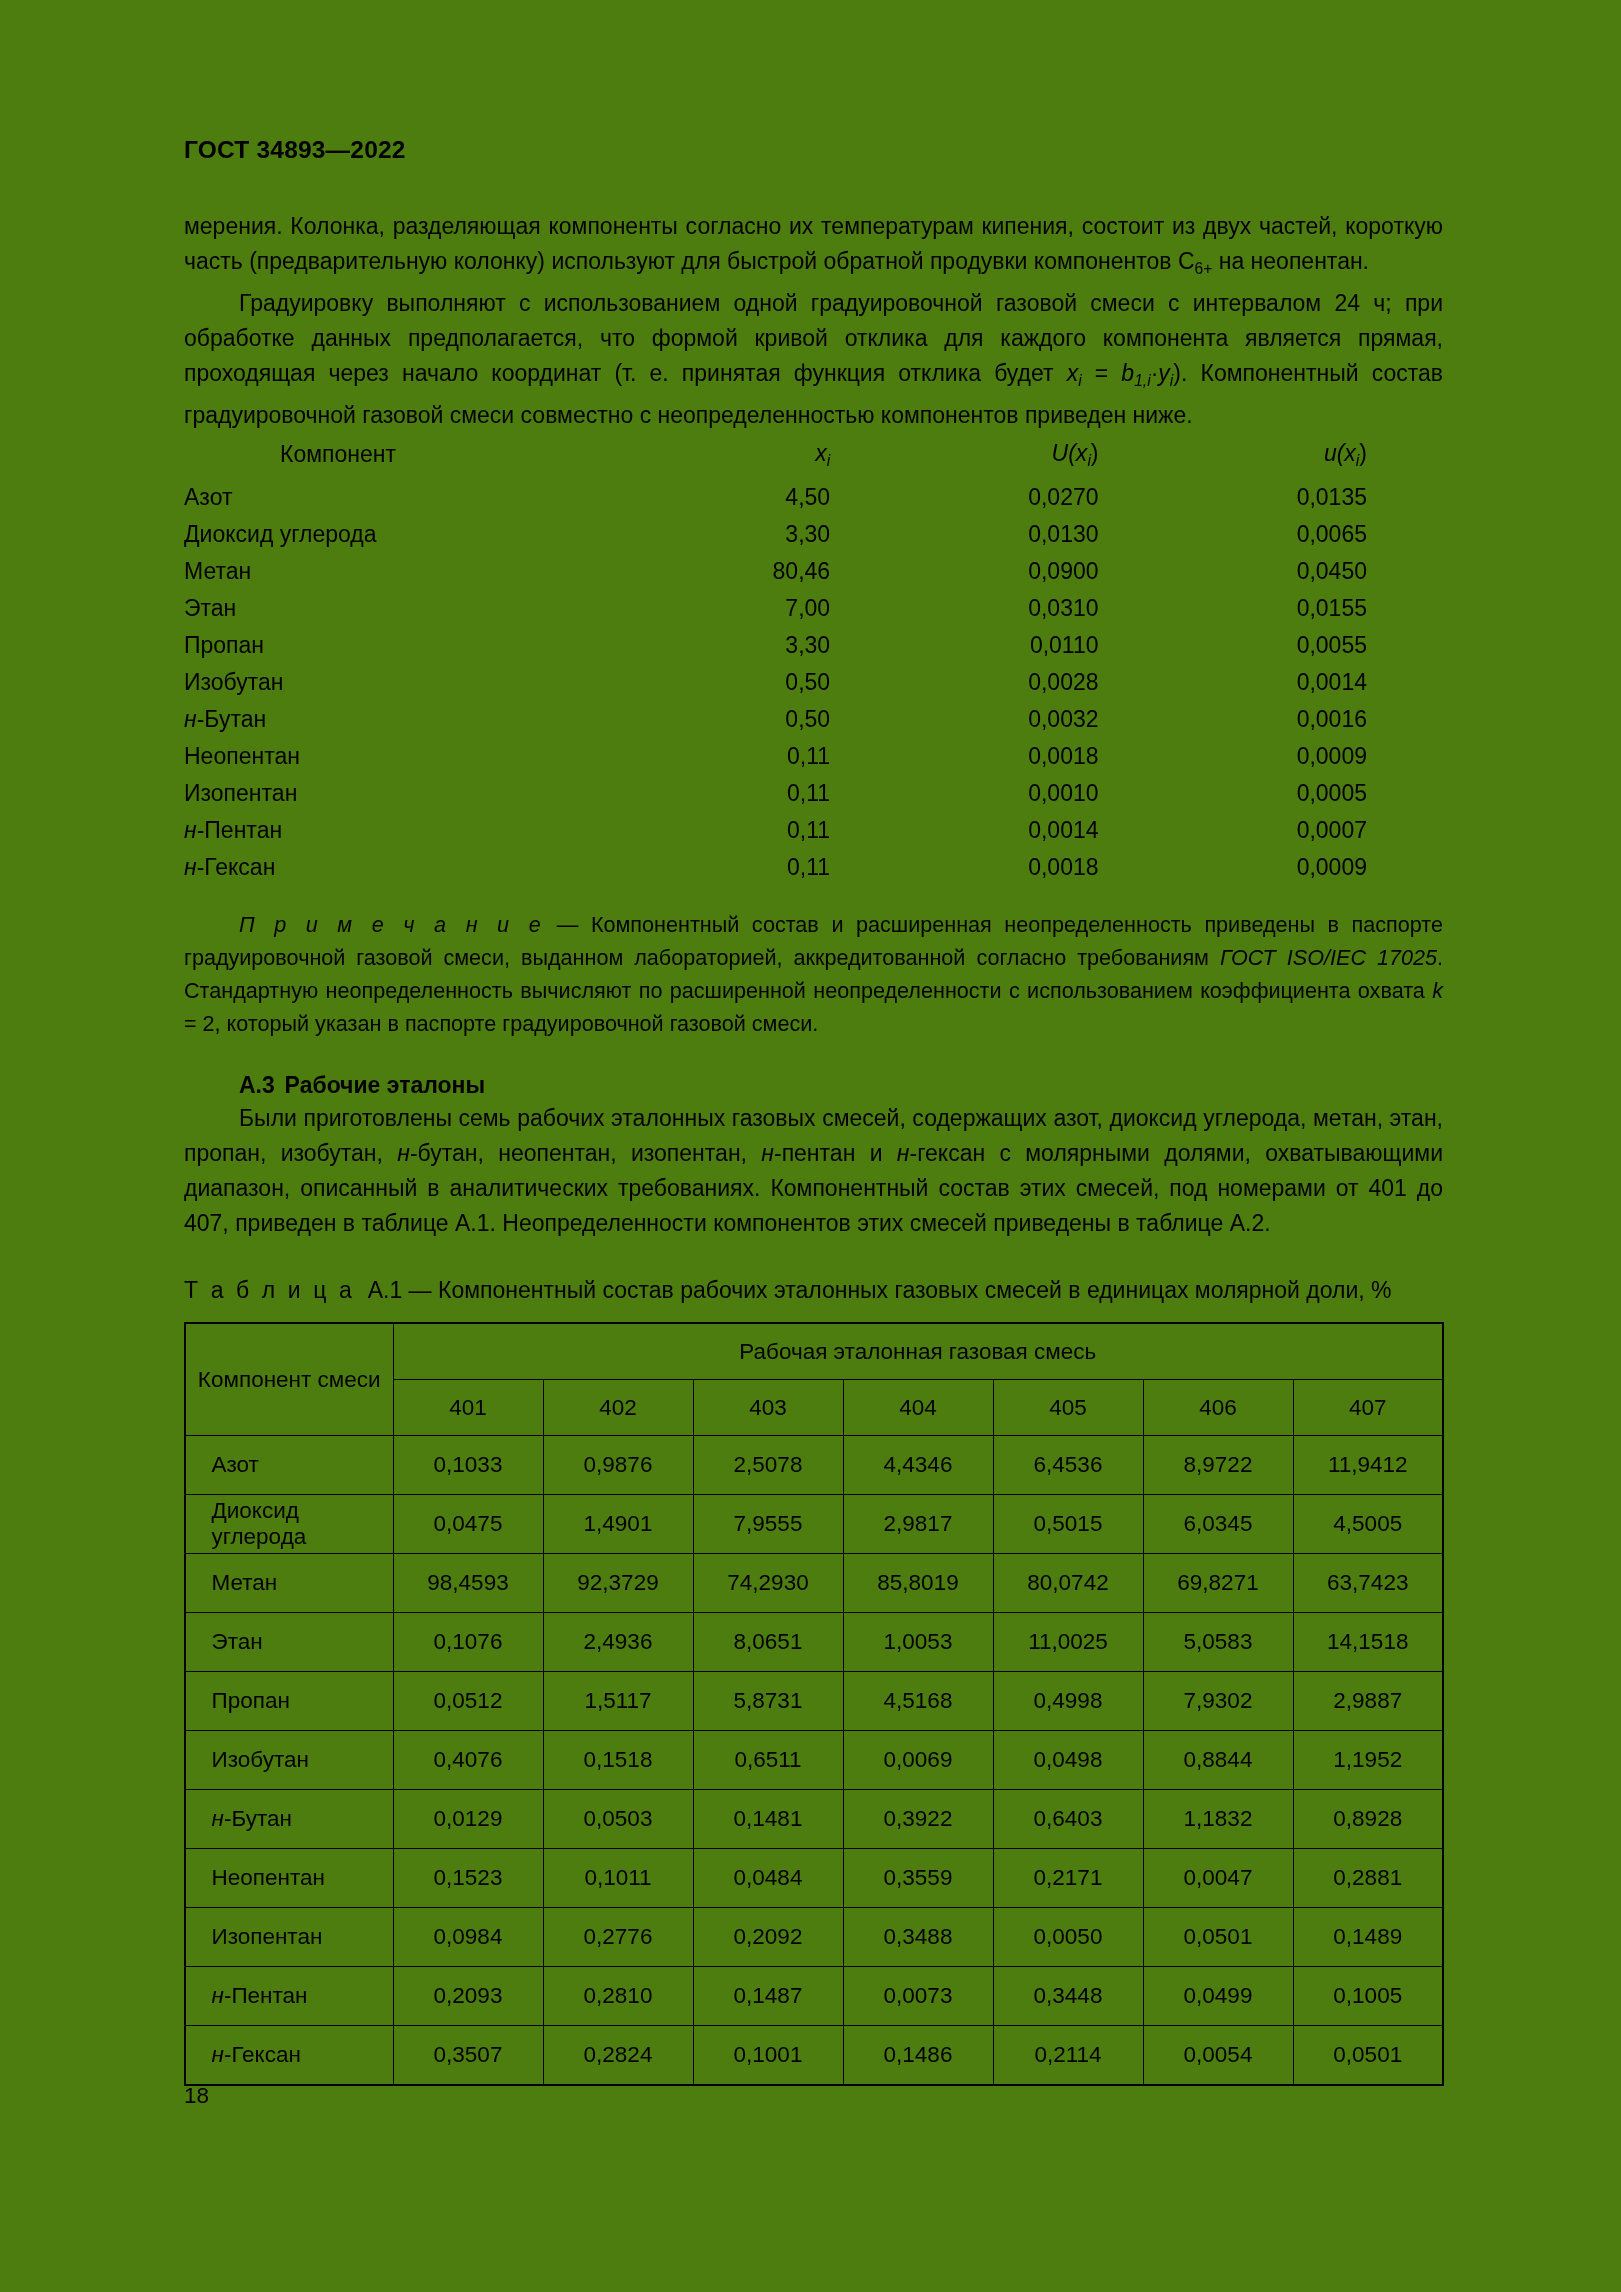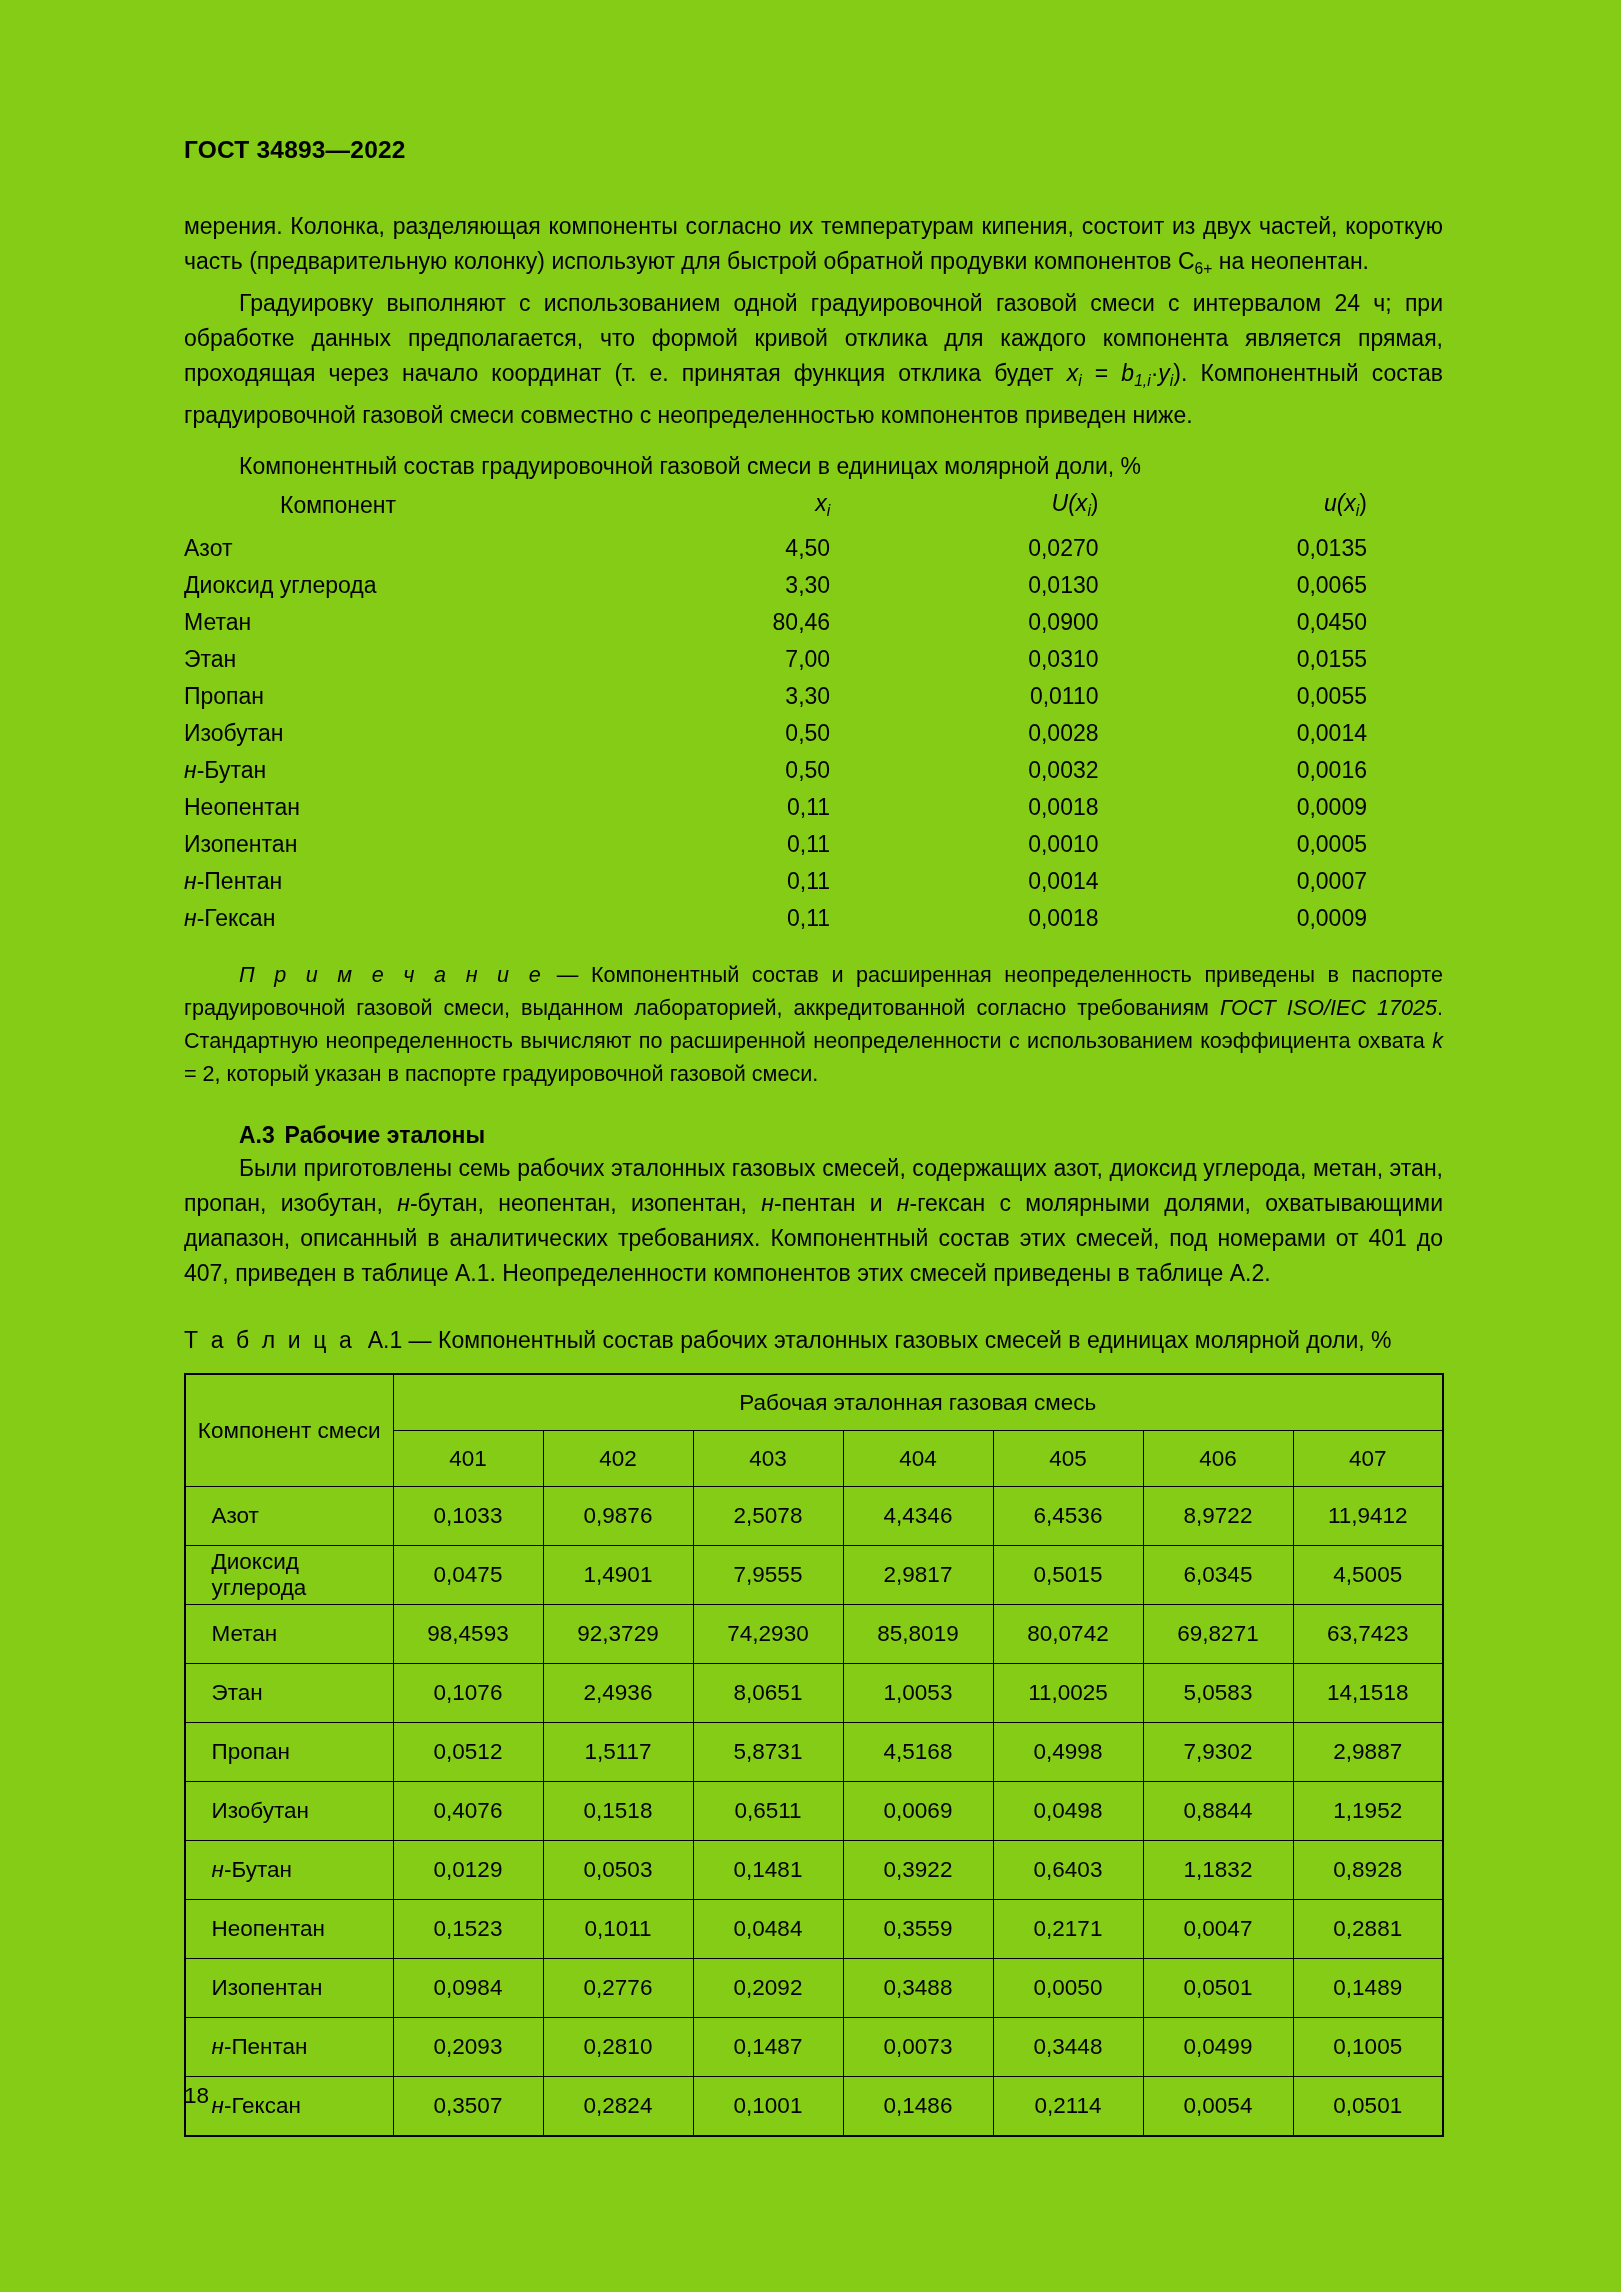--- a/index.html
+++ b/index.html
@@ -10,21 +10,21 @@
   }
   body {
     font-family: "Liberation Sans", sans-serif;
     color: #000000;
   }
   .page {
     position: relative;
     width: 1621px;
     height: 2293px;
     margin: 0 auto;
-    background: #84cc16;
+    background: #4d7c0f;
     box-sizing: border-box;
     overflow: hidden;
   }
   .content {
     position: absolute;
     left: 184px;
     top: 137px;
     width: 1259px;
   }
 
@@ -173,21 +173,20 @@
 <div class="page">
 
   <div class="content">
 
     <div class="doc-header">ГОСТ 34893—2022</div>
 
     <p class="body-text"><span>мерения. Колонка, разделяющая компоненты согласно их температурам кипения, состоит из двух частей, короткую часть (предварительную колонку) используют для быстрой обратной продувки компонентов C</span><span class="sub">6+</span><span> на неопентан.</span></p>
 
     <p class="body-text indent"><span>Градуировку выполняют с использованием одной градуировочной газовой смеси с интервалом 24 ч; при обработке данных предполагается, что формой кривой отклика для каждого компонента является прямая, проходящая через начало координат (т. е. принятая функция отклика будет </span><span class="it">x</span><span class="it sub">i</span><span> = </span><span class="it">b</span><span class="it sub">1,i</span><span>·</span><span class="it">y</span><span class="it sub">i</span><span>). Компонентный состав градуировочной газовой смеси совместно с неопределенностью компонентов приведен ниже.</span></p>
 
-    <p class="lead-line">Компонентный состав градуировочной газовой смеси в единицах молярной доли, %</p>
 
     <table class="plain">
       <thead>
         <tr>
           <th class="c-name">Компонент</th>
           <th class="c-val"><span class="it">x</span><span class="it sub">i</span></th>
           <th class="c-val"><span class="it">U(x</span><span class="it sub">i</span><span>)</span></th>
           <th class="c-val"><span class="it">u(x</span><span class="it sub">i</span><span>)</span></th>
         </tr>
       </thead>

